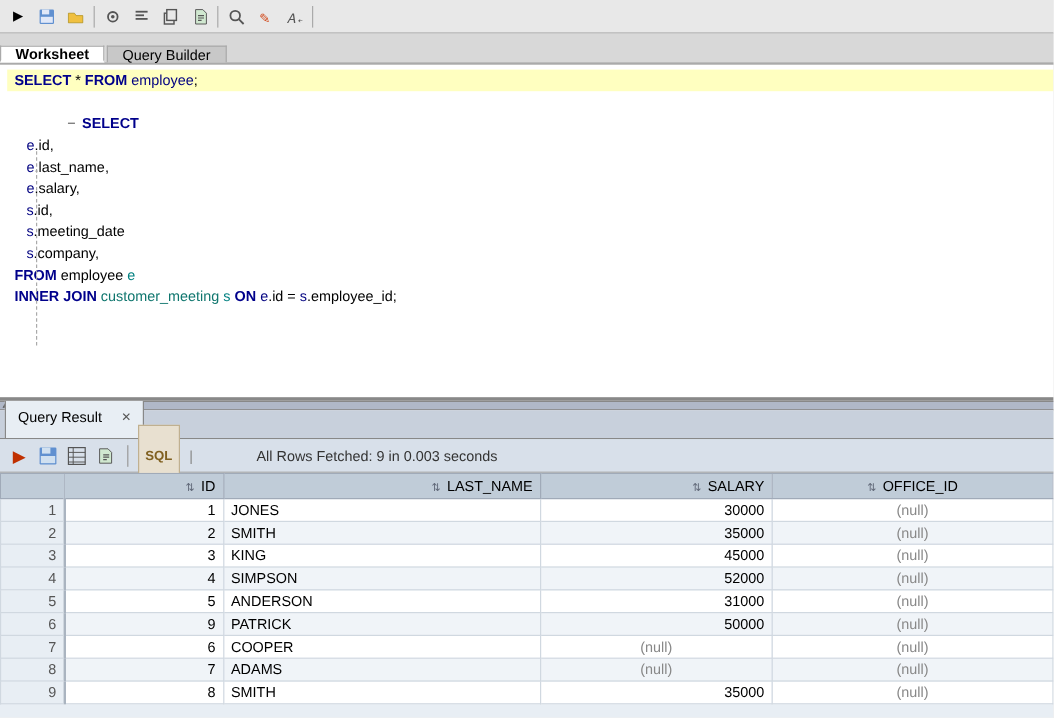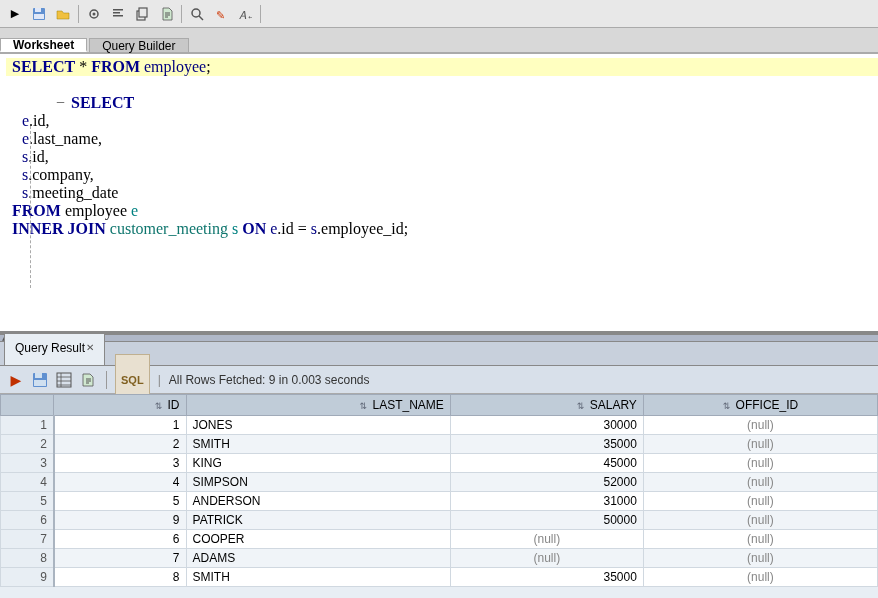--- a/index.html
+++ b/index.html
@@ -54,22 +54,22 @@
     
     .editor-area {
       background: #fff;
       height: 280px;
       border-bottom: 3px solid #888;
       overflow: hidden;
       position: relative;
     }
     .editor-content {
       padding: 4px 0 4px 6px;
-      font-family: Liberation Serif, serif;
-      font-size: 16px;
+      font-family: Liberation Sans, sans-serif;
+      font-size: 12px;
       line-height: 18px;
     }
     .kw { color: #00008b; font-weight: bold; }
 
     .sql-line {
       display: block;
       min-height: 18px;
       padding-left: 6px;
     }
     .sql-line.highlighted {
@@ -118,21 +118,21 @@
     .result-tab {
       padding: 2px 10px;
       font-family: Arial, sans-serif;
       font-size: 12px;
       cursor: pointer;
       border: 1px solid #888;
       border-bottom: none;
       background: #b8c4d0;
       margin-right: 2px;
       height: 36px;
-      display: flex; align-items: center; gap: 1px;
+      display: flex; align-items: center; gap: 16px;
     }
     .result-tab.active { background: #e8eef4; }
     .result-tab .close-x { font-size: 10px; color: #555; }
 
     .result-toolbar {
       height: 28px;
       background: #d8e0ea;
       border-bottom: 1px solid #aaa;
       display: flex;
       align-items: center;
@@ -153,20 +153,21 @@
       background: #e8e0d0;
       border: 1px solid #c0b090;
       padding: 19px 5px;
       font-size: 11px;
       font-weight: bold;
       color: #806020;
     }
     .result-status {
       color: #333;
       font-size: 12px;
+      margin-left: 45px;
     }
 
     
     .data-grid {
       overflow: auto;
       flex: 1;
     }
     table {
       border-collapse: collapse;
       width: 100%;
@@ -304,27 +305,30 @@
       <span class="kw">SELECT</span>
     </span>
 
     <span class="sql-line" style="display:block; padding-left:16px;">
       <span style="color:#000080;">e</span><span>.</span><span style="color:#000;">id</span><span>,</span>
     </span>
     <span class="sql-line" style="display:block; padding-left:16px;">
       <span style="color:#000080;">e</span><span>.</span><span style="color:#000;">last_name</span><span>,</span>
     </span>
     <span class="sql-line" style="display:block; padding-left:16px;">
+      <span style="color:#000080;">e</span><span>.</span><span style="color:#000;">salary</span><span>,</span>
+    </span>
+    <span class="sql-line" style="display:block; padding-left:16px;">
       <span style="color:#000080;">s</span><span>.</span><span style="color:#000;">id</span><span>,</span>
     </span>
     <span class="sql-line" style="display:block; padding-left:16px;">
+      <span style="color:#000080;">s</span><span>.</span><span style="color:#000;">meeting_date</span>
+    </span>
+    <span class="sql-line" style="display:block; padding-left:16px;">
       <span style="color:#000080;">s</span><span>.</span><span style="color:#000;">company</span><span>,</span>
-    </span>
-    <span class="sql-line" style="display:block; padding-left:16px;">
-      <span style="color:#000080;">s</span><span>.</span><span style="color:#000;">meeting_date</span>
     </span>
     <span class="sql-line" style="display:block; padding-left:6px;">
       <span class="kw">FROM</span> <span style="color:#000;">employee</span> <span style="color:#008080;">e</span>
     </span>
     <span class="sql-line" style="display:block; padding-left:6px;">
       <span class="kw">INNER JOIN</span> <span style="color:#0f766e;">customer_meeting</span> <span style="color:#008080;">s</span> <span class="kw">ON</span> <span style="color:#000080;">e</span><span>.id = </span><span style="color:#000080;">s</span><span>.employee_id;</span>
     </span>
   </div>
 
   <div style="position:absolute; left:30px; top:72px; width:1px; height:162px; border-left:1px dashed #aaa;"></div>

